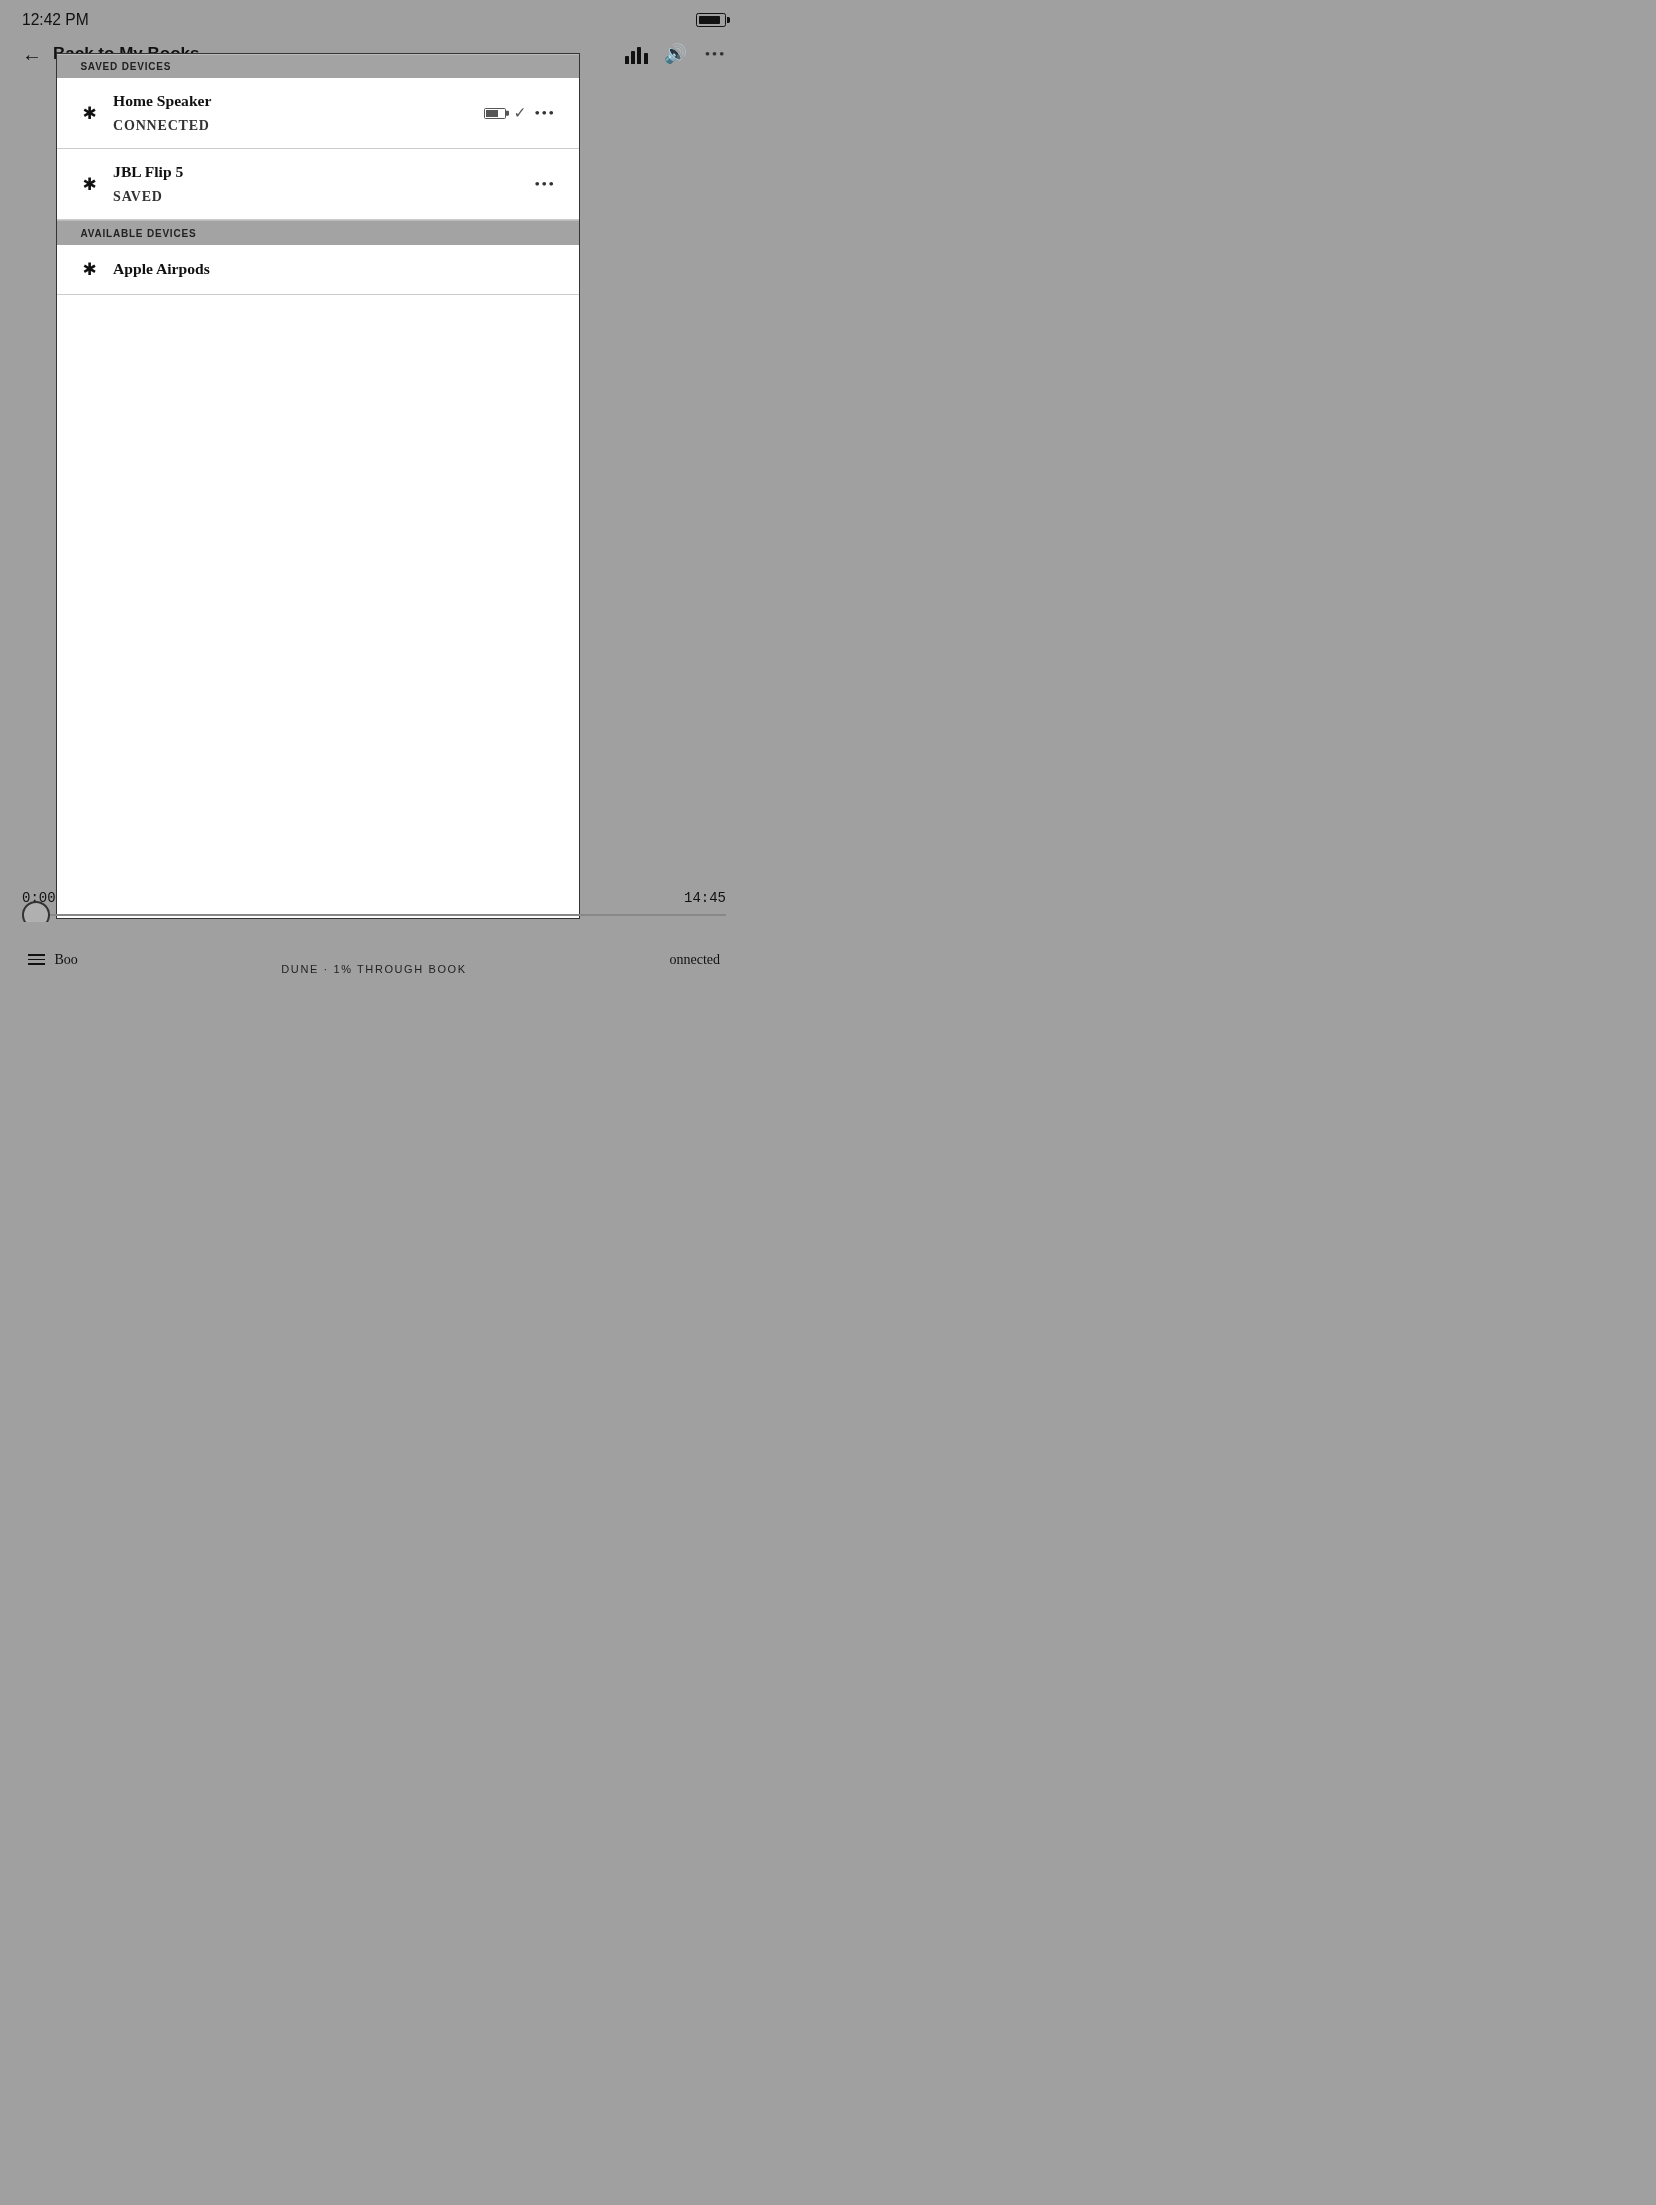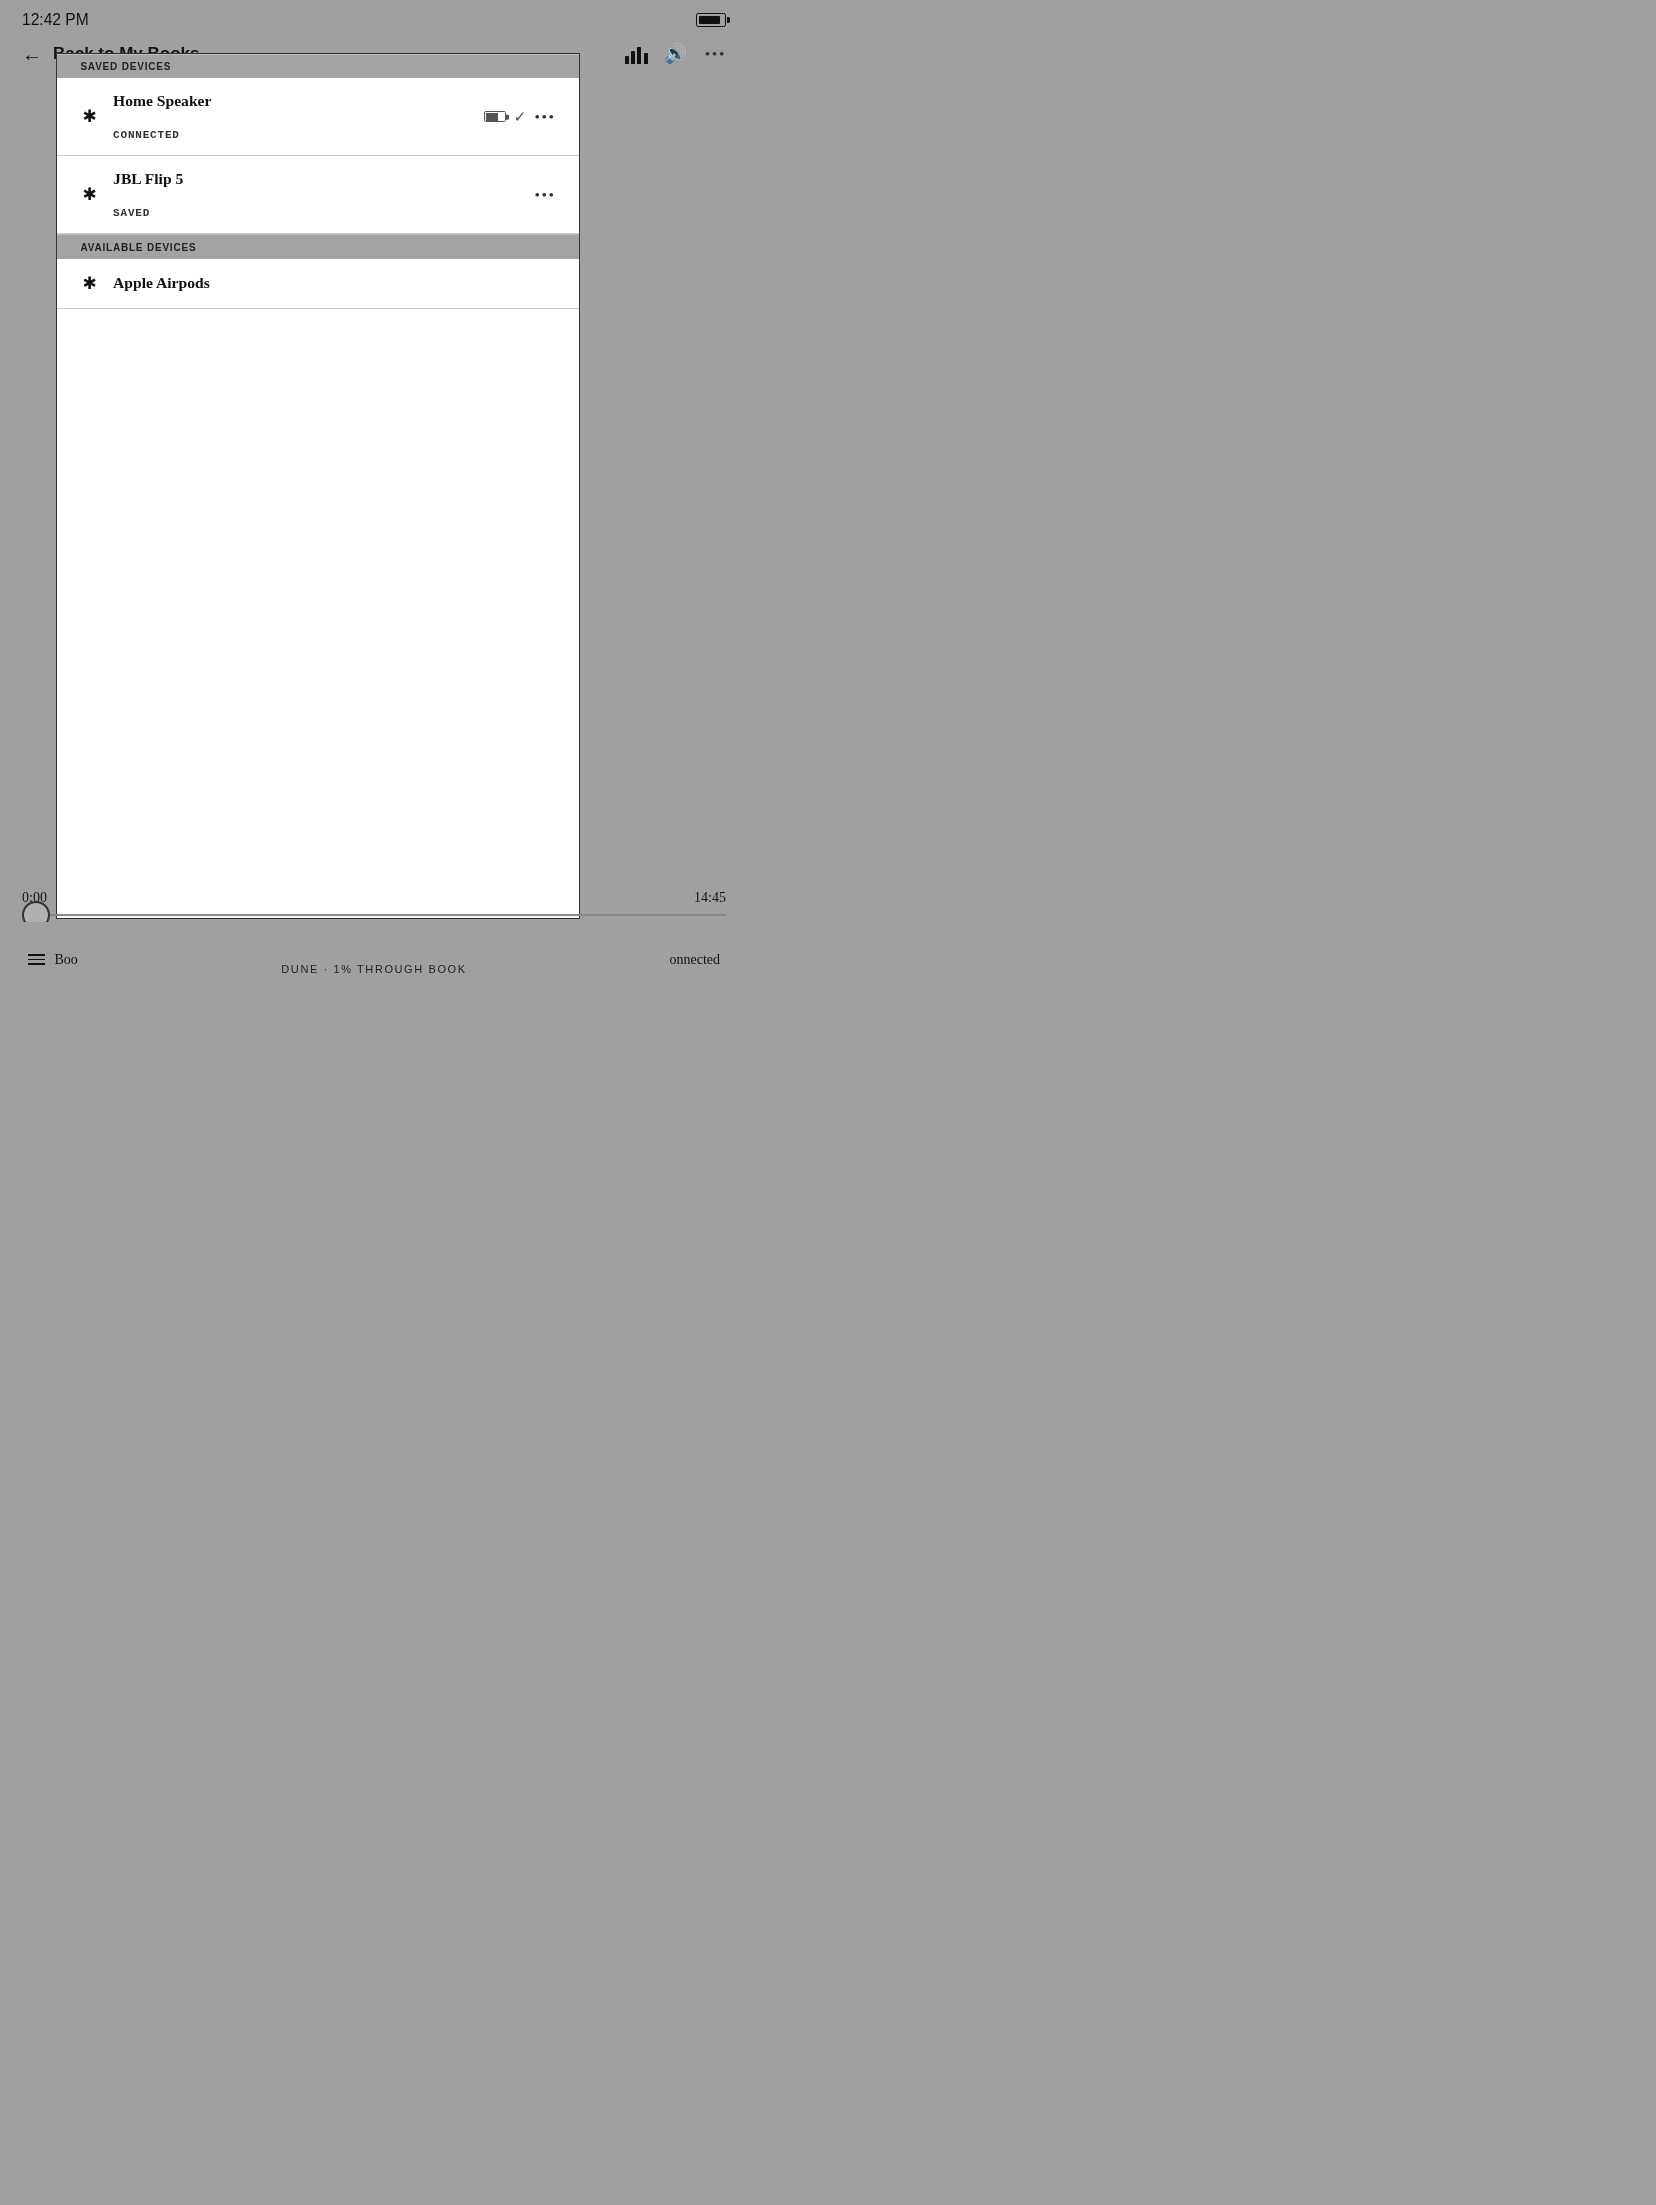--- a/index.html
+++ b/index.html
@@ -170,26 +170,26 @@
     .device-info {
       flex: 1;
     }
     .device-name {
       font-size: 15.6px;
       font-family: Georgia, serif;
       color: #111;
       font-weight: bold;
     }
     .device-status {
-      font-size: 11px;
-      font-family: Liberation Mono, monospace;
+      font-size: 14px;
+      font-family: Liberation Serif, serif;
       font-weight: bold;
       letter-spacing: 0.8px;
       color: #333;
-      margin-top: 19px;
+      margin-top: 8px;
     }
     .device-actions {
       display: flex;
       align-items: center;
       gap: 7.8px;
     }
     .device-battery {
       width: 22px;
       height: 11px;
       border: 1.6px solid #555;
@@ -261,21 +261,21 @@
       right: 0;
       padding: 0 22px;
     }
     .time-row {
       display: flex;
       justify-content: space-between;
       margin-bottom: 7.8px;
     }
     .time-label {
       font-size: 14px;
-      font-family: Liberation Serif, serif;
+      font-family: Liberation Mono, monospace;
       color: #111;
     }
     .progress-track {
       width: 100%;
       height: 2.3px;
       background: #888;
       position: relative;
       margin-bottom: 3.1px;
     }
     .progress-thumb {

